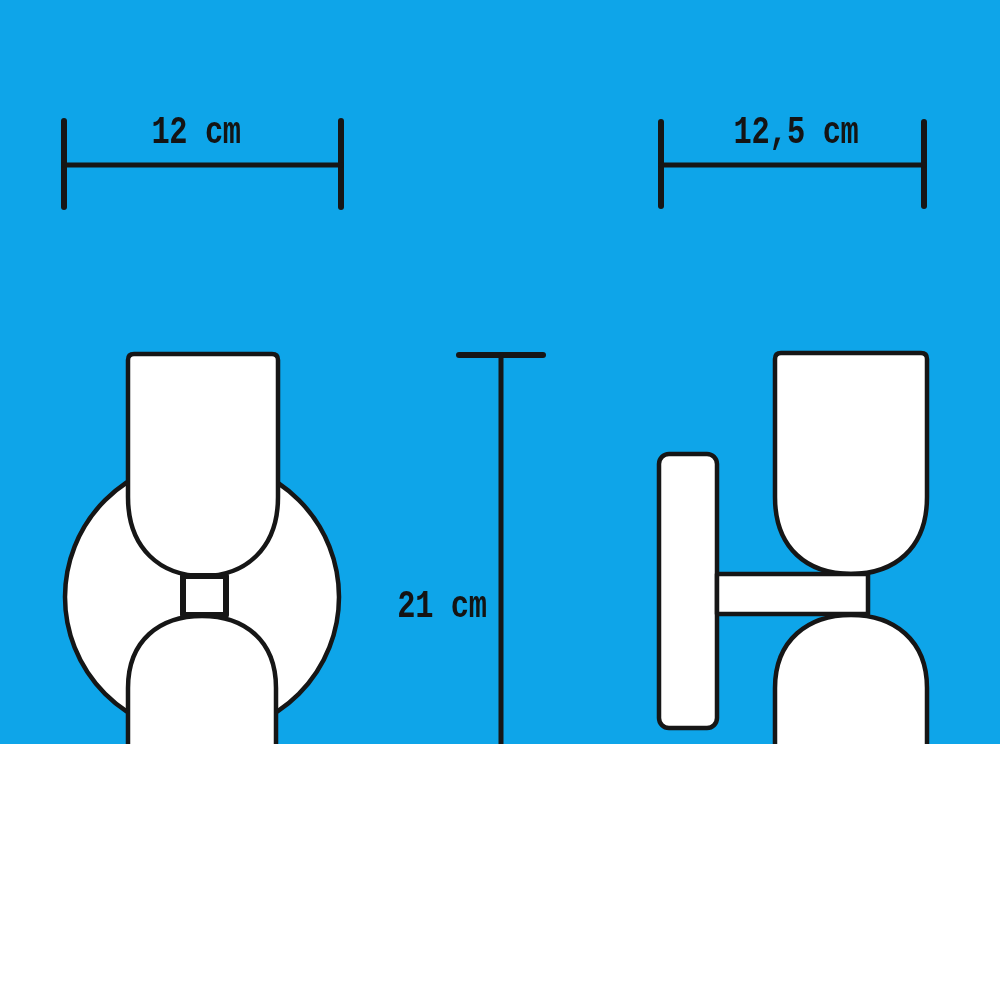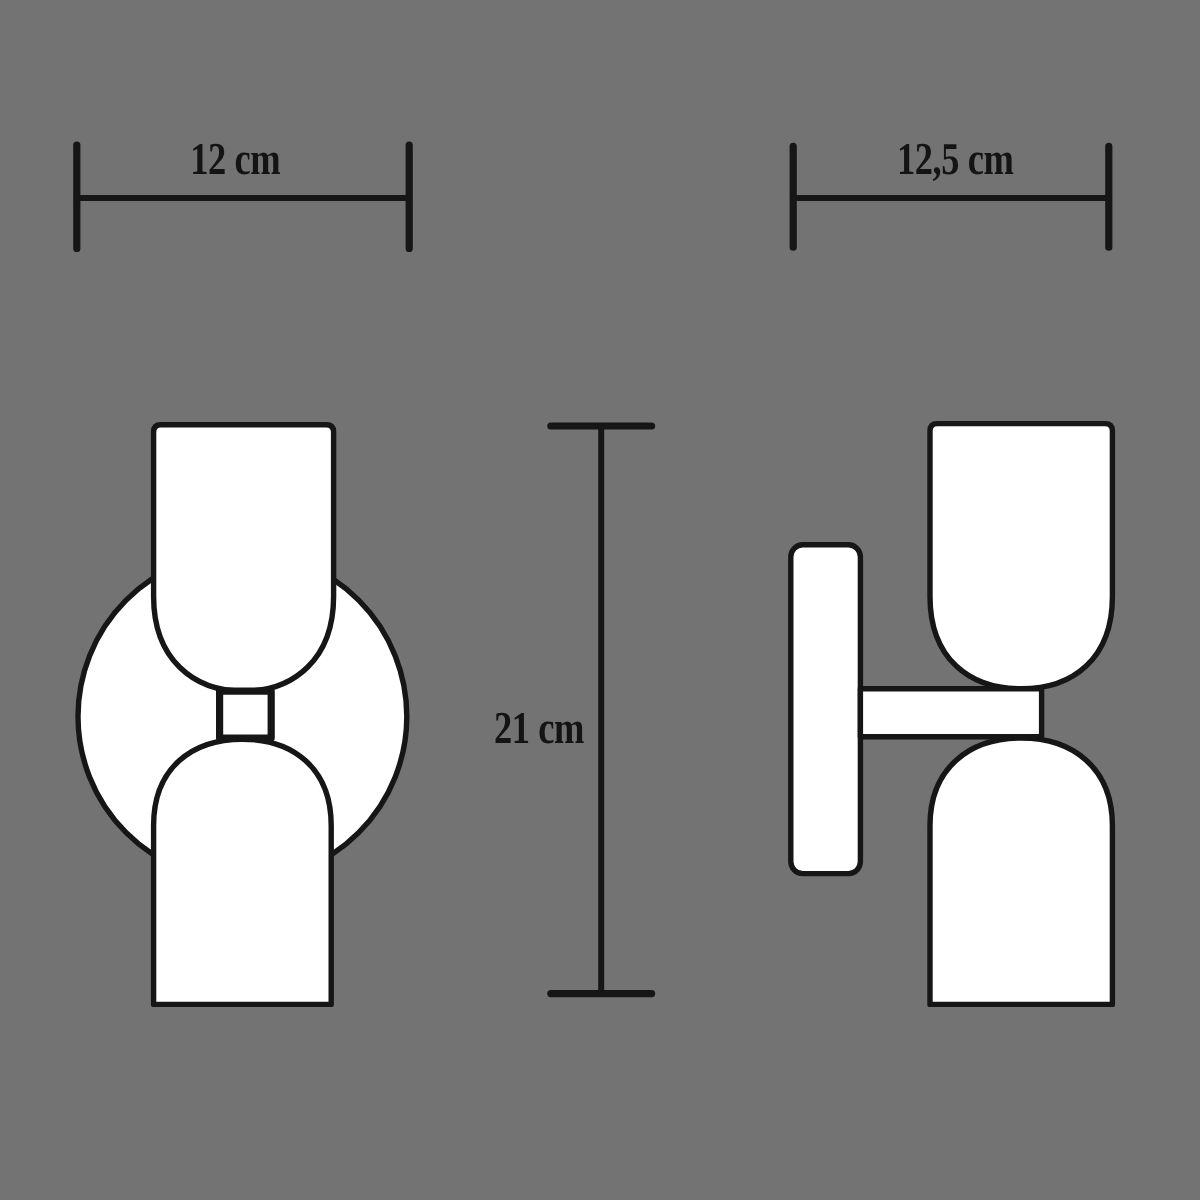--- a/index.html
+++ b/index.html
@@ -2,23 +2,23 @@
 <html><head>
 <meta charset="utf-8">
 <style>
   html, body {
     margin: 0; padding: 0;
     background: #ffffff;
   }
   .canvas {
     position: relative;
     width: 1000px;
-    height: 1000px;
-    background: #737373;
-    font-family: Liberation Serif, serif;
+    height: 744px;
+    background: #0ea5e9;
+    font-family: Liberation Mono, monospace;
     overflow: hidden;
   }
   .drawing {
     position: absolute;
     left: 0; top: 0;
   }
   .dim-label {
     position: absolute;
     font-weight: 700;
     font-size: 38px;

